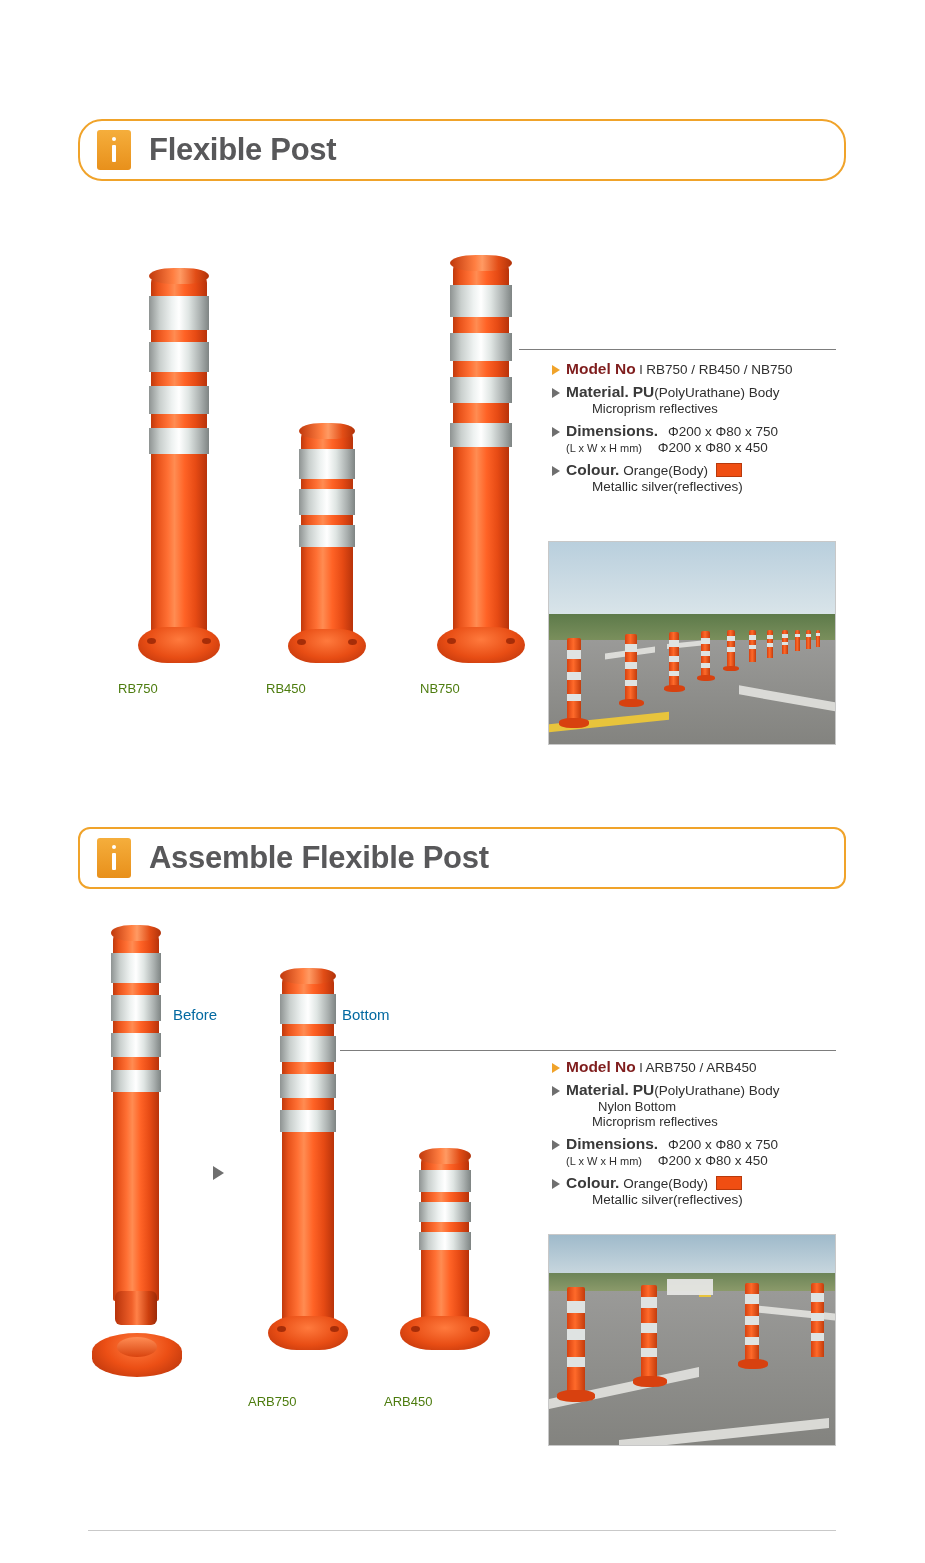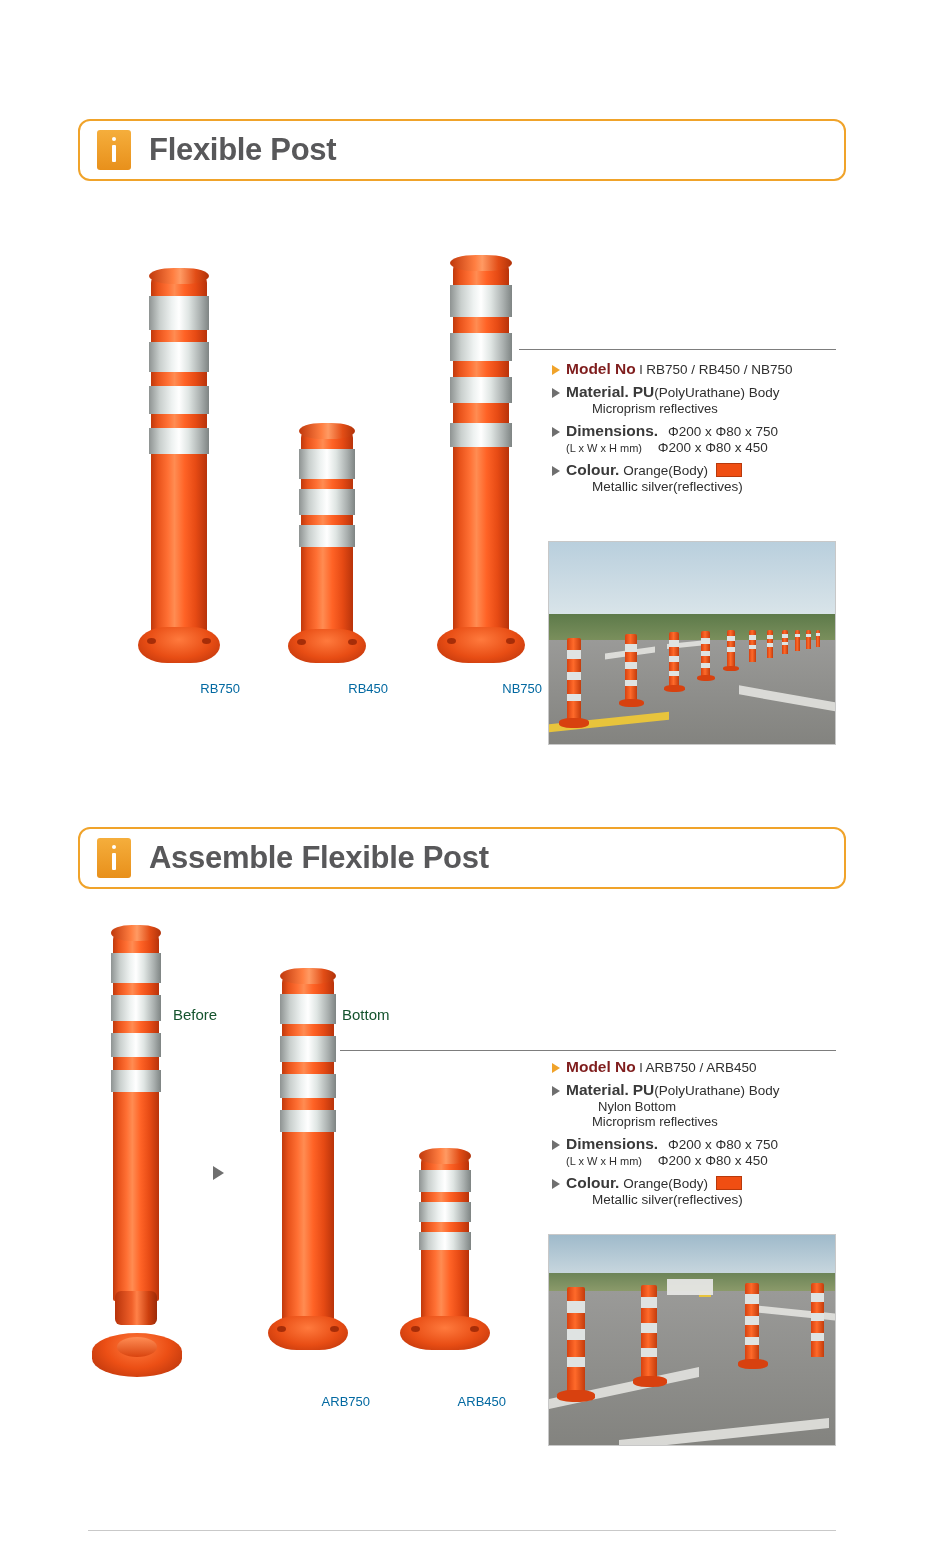--- a/index.html
+++ b/index.html
@@ -212,28 +212,28 @@
     background: #a62d08;
   }
   .post .neck {
     position: absolute;
     border-radius: 6px;
     background: linear-gradient(90deg,#b8330a,#f0602a 40%,#ff8148 52%,#cc3f0e 80%,#9c2a07);
   }
   .caption {
     position: absolute;
     font-size: 13px;
+    color: #4d7c0f;
+    text-align: left;
+    white-space: nowrap;
+  }
+  .beforeafter {
+    position: absolute;
+    font-size: 15px;
     color: #0369a1;
-    text-align: right;
-    white-space: nowrap;
-  }
-  .beforeafter {
-    position: absolute;
-    font-size: 15px;
-    color: #14532d;
   }
   .arrow-right {
     position: absolute;
     width: 0; height: 0;
     border-left: 11px solid #6f6f6f;
     border-top: 7px solid transparent;
     border-bottom: 7px solid transparent;
   }
   .ring-base {
     position: absolute;
@@ -252,21 +252,21 @@
     width: 748px;
     height: 1px;
     background: #c9c9c9;
   }
 </style>
 </head>
 <body>
 
 <div class="page">
 
-  <div class="banner" style="top:119px;">
+  <div class="banner" style="top:119px;border-radius:24px;">
     <div class="banner-icon"></div>
     <div class="banner-title">Flexible Post</div>
   </div>
 
   <div class="post" style="left:138px; top:268px; width:82px; height:395px;">
     <div class="shaft" style="left:13px; right:13px; top:6px; bottom:28px;"></div>
     <div class="cap" style="left:11px; right:11px; top:0;"></div>
     <div class="band" style="left:11px; right:11px; top:28px; height:34px;"></div>
     <div class="band" style="left:11px; right:11px; top:74px; height:30px;"></div>
     <div class="band" style="left:11px; right:11px; top:118px; height:28px;"></div>

